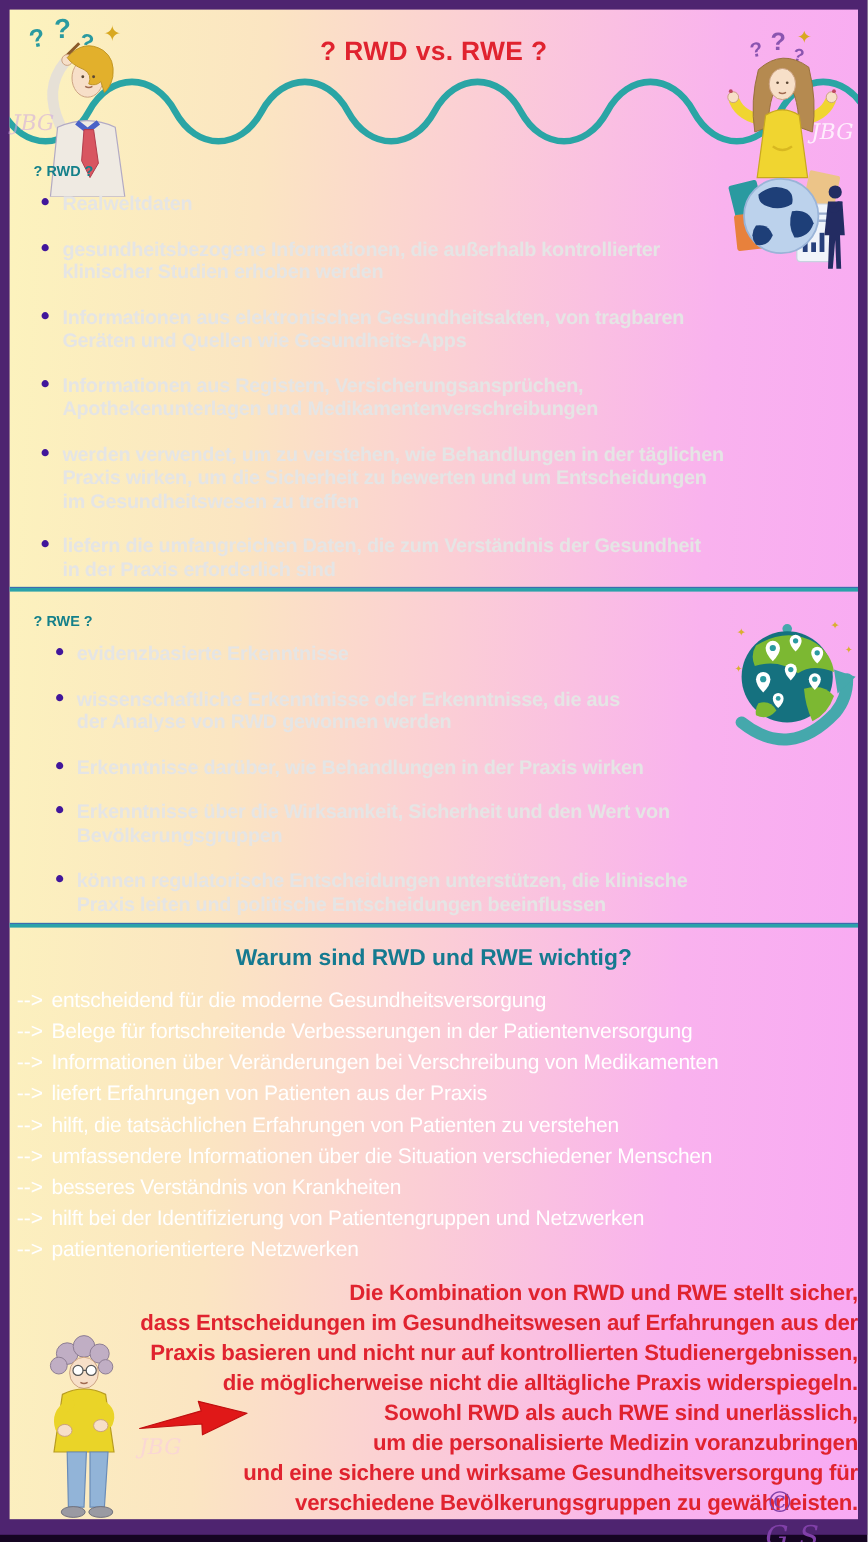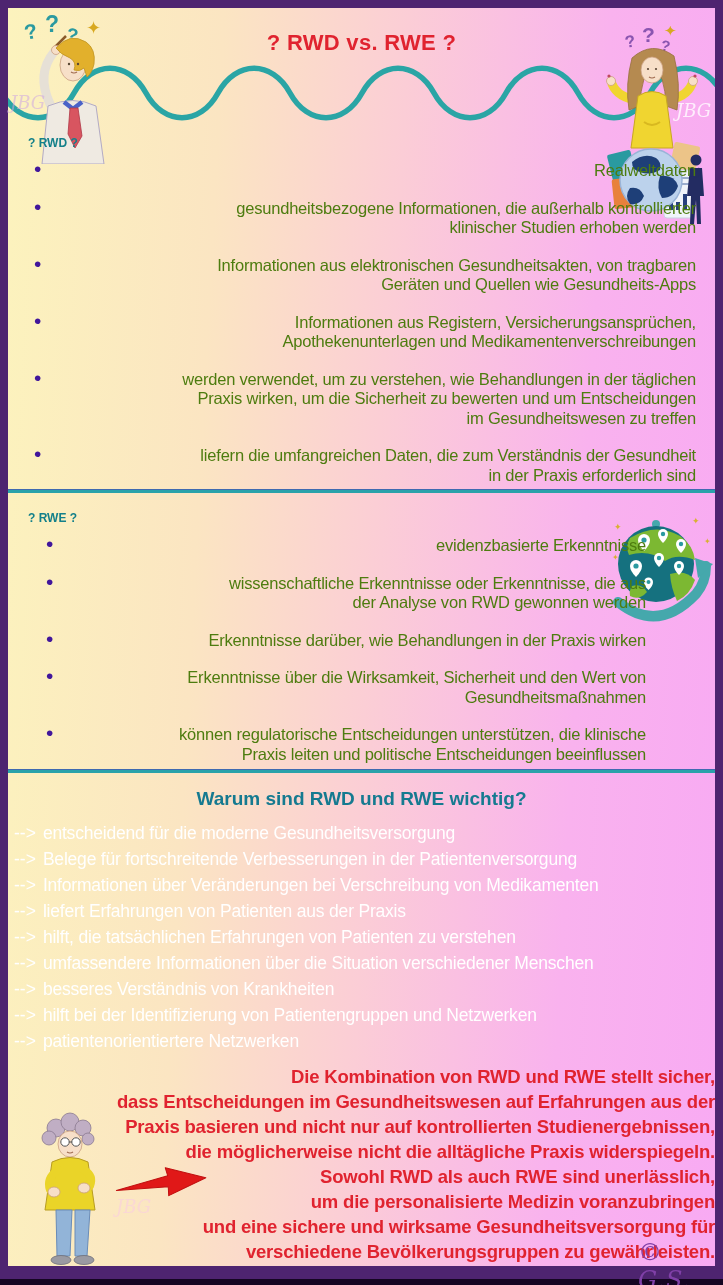--- a/index.html
+++ b/index.html
@@ -22,22 +22,22 @@
   .title {
     left:0; right:0; top:30px; text-align:center;
     color:#e0232f; font-size:22px; font-weight:bold; letter-spacing:0.3px;
   }
   .section-heading {
     color:#14808a; font-size:12px; font-weight:bold;
   }
   .bullets { margin:0; padding:0; list-style:none; }
   .bullets li {
     position:relative; padding-left:18px; margin:0 0 18px 0;
-    color:#4d7c0f; font-size:16.5px; font-weight:normal;
-    line-height:19.5px; letter-spacing:-0.2px; white-space:pre-line;text-align:right;
+    color:#e5e5e5; font-size:16.5px; font-weight:bold;
+    line-height:19.5px; letter-spacing:-0.2px; white-space:pre-line;
   }
   .bullets li::before {
     content:"•"; position:absolute; left:0; top:-2px;
     color:#41169b; font-size:21px;
   }
   .divider {
     left:8px; right:8px; height:4px; background:#2aa2aa;
     box-shadow:inset 0 1px 0 #3f6ab0;
   }
   .why-heading {
@@ -193,21 +193,21 @@
         <circle cx="38.5" cy="72" r="2" fill="#2a9aa0"></circle>
     </g>
   </svg>
 
   <ul class="abs bullets" style="left:46px;top:536px;width:600px;">
     <li>evidenzbasierte Erkenntnisse</li>
     <li>wissenschaftliche Erkenntnisse oder Erkenntnisse, die aus
 der Analyse von RWD gewonnen werden</li>
     <li>Erkenntnisse darüber, wie Behandlungen in der Praxis wirken</li>
     <li>Erkenntnisse über die Wirksamkeit, Sicherheit und den Wert von
-Gesundheitsmaßnahmen</li>
+Bevölkerungsgruppen</li>
     <li>können regulatorische Entscheidungen unterstützen, die klinische
 Praxis leiten und politische Entscheidungen beeinflussen</li>
   </ul>
 
   <div class="abs divider" style="top:769px;"></div>
 
   <div class="abs why-heading" style="top:788px;">Warum sind RWD und RWE wichtig?</div>
 
   <div class="abs why-list" style="left:14px;top:820px;width:702px;">
     <div><span class="arrow">--&gt;</span><span>entscheidend für die moderne Gesundheitsversorgung</span></div>

